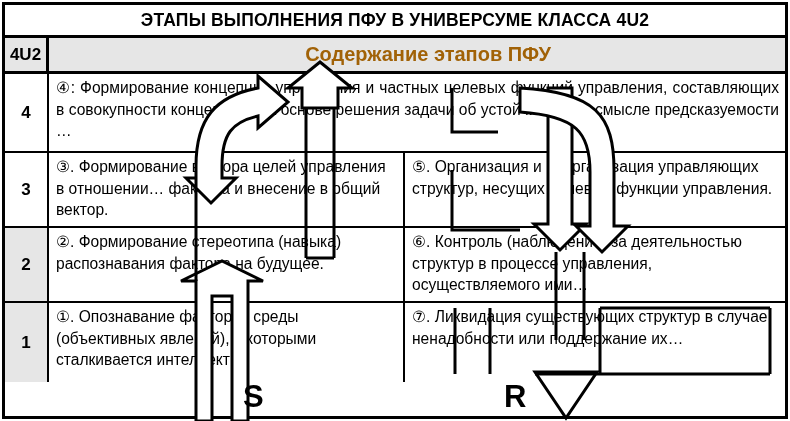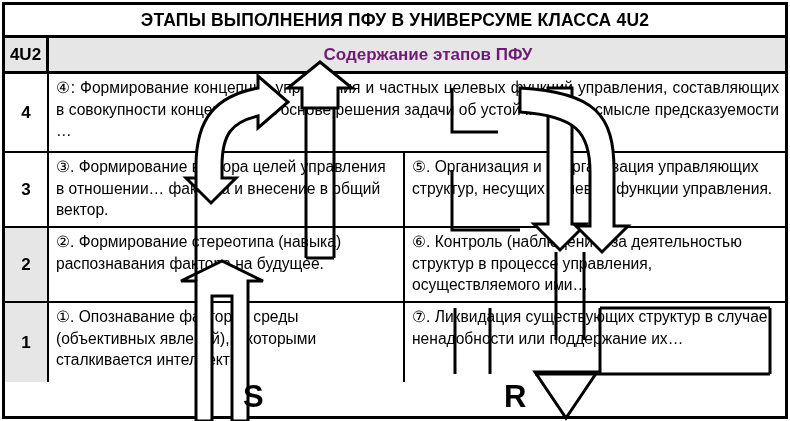--- a/index.html
+++ b/index.html
@@ -29,21 +29,21 @@
     background:#e6e6e6;
     gap:22px;
   }
   .hdr-row .c-num{
     width:44px;flex:0 0 44px;border-right:3px solid #000;box-sizing:border-box;
     display:flex;align-items:center;justify-content:center;
     font-size:17px;font-weight:bold;color:#000;
   }
   .hdr-row .c-txt{
     flex:1;display:flex;align-items:center;justify-content:center;
-    font-size:17px;font-weight:bold;color:#701a75;
+    font-size:20px;font-weight:bold;color:#a16207;
   }
 
   .row{display:flex;border-bottom:2px solid #000;box-sizing:border-box;}
   .row.last{border-bottom:none;}
   .row .c-num{
     width:44px;flex:0 0 44px;border-right:2px solid #000;box-sizing:border-box;
     display:flex;align-items:center;justify-content:center;
     font-size:17px;font-weight:bold;color:#000;
   }
   .row.shaded .c-num{background:#e6e6e6;}

